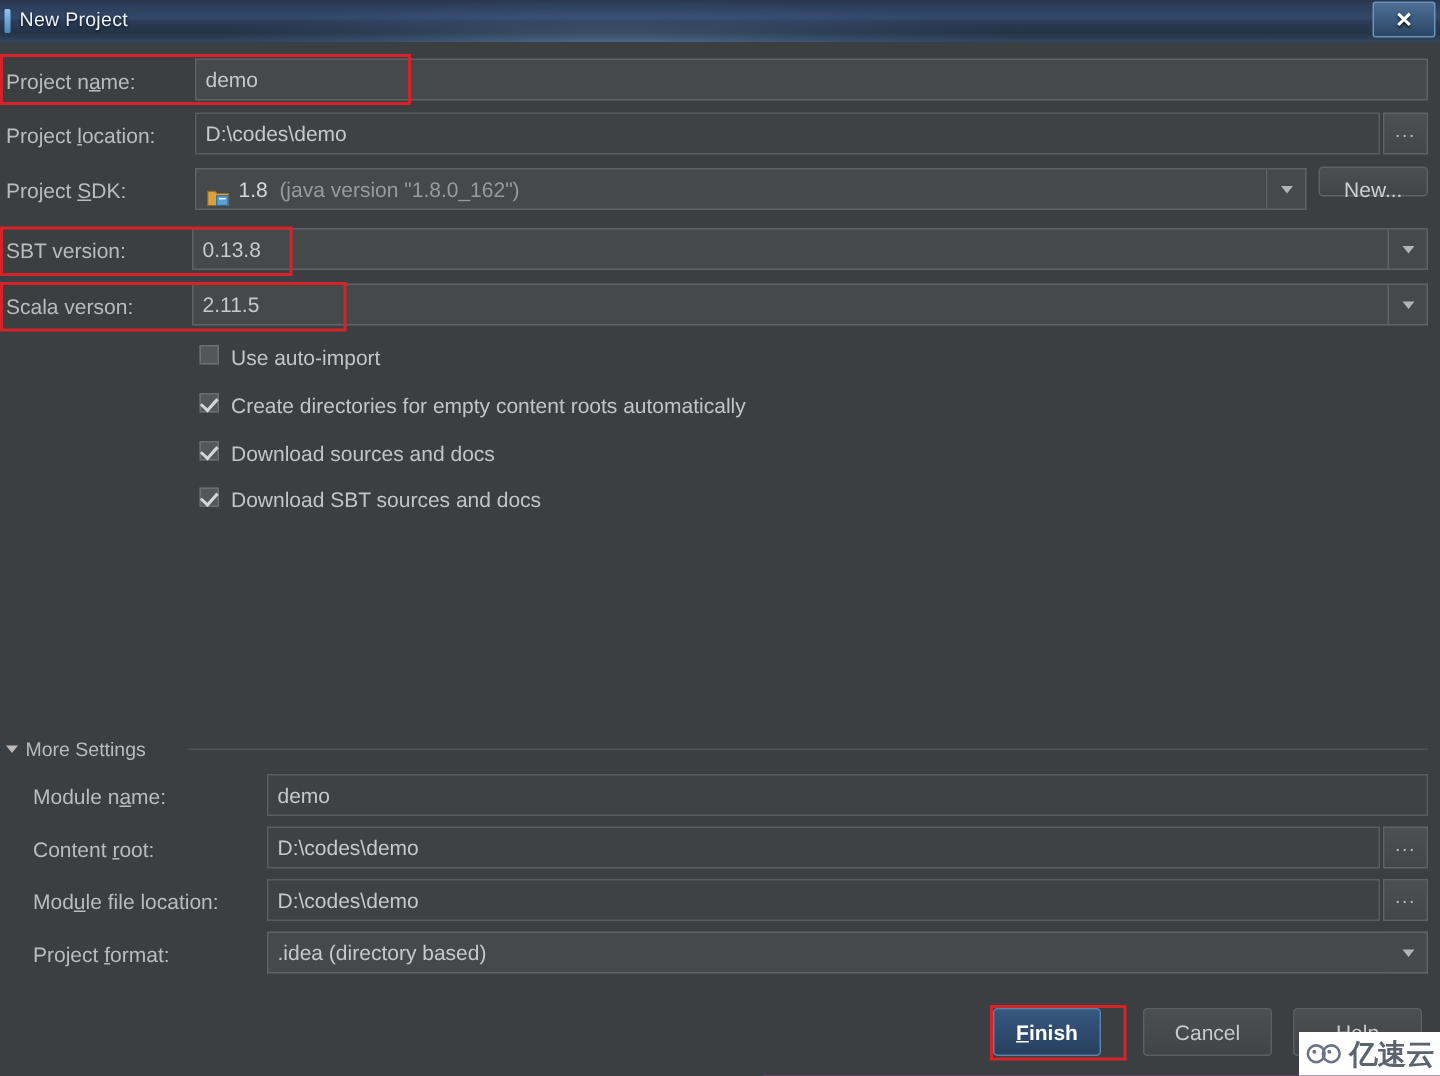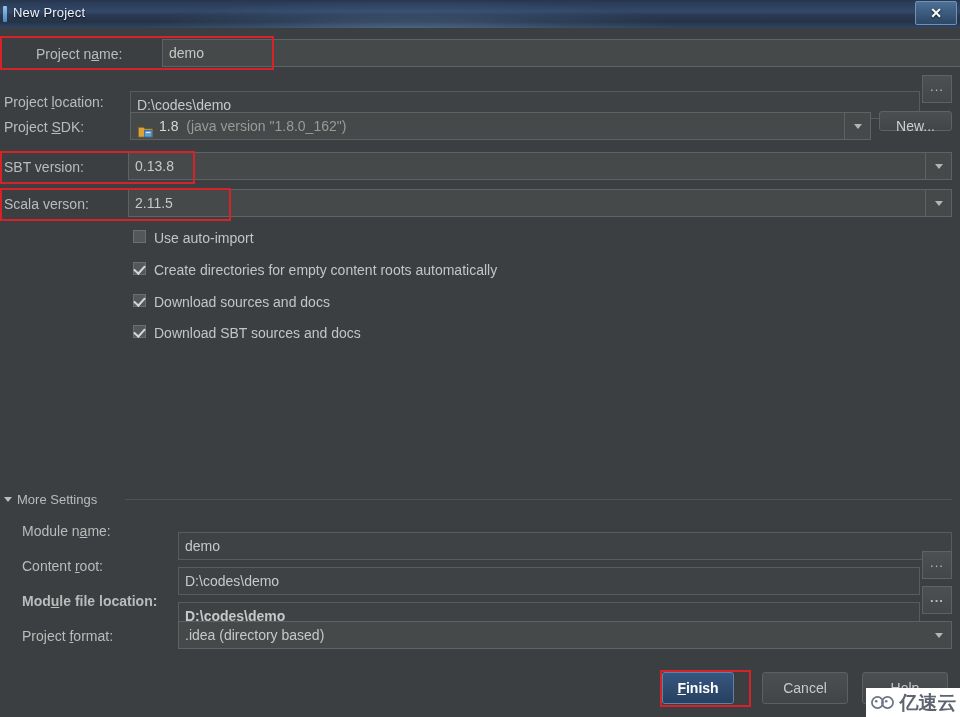--- a/index.html
+++ b/index.html
@@ -100,21 +100,20 @@
     color: #c8c8c8;
     font-size: 14px;
     line-height: 26px;
     padding: 0 6px;
     white-space: nowrap;
     overflow: hidden;
   }
   .field.flat {
     background: #3f4244;
     border-color: #585c5e;
-    margin-top: 16px;
   }
 
   .combo {
     position: absolute;
     height: 28px;
     box-sizing: border-box;
     background: #45494a;
     border: 1px solid #5e6264;
     color: #c8c8c8;
     font-size: 14px;
@@ -282,27 +281,27 @@
 <div id="app">
 
   <div class="titlebar">
     <div class="title-accent"></div>
     <div class="title-text">New Project</div>
     <div class="title-close">✕</div>
   </div>
 
   <div class="content">
 
-    <div class="row" style="left:0; top:11px; width:908px;margin-left:32px;">
+    <div class="row" style="left:0; top:11px; width:908px;">
       <div class="lbl" style="left:4px; top:0;"><span>Project n</span><span class="mn">a</span><span>me:</span></div>
       <div class="field" style="left:130px; top:0; width:822px;">demo</div>
     </div>
 
     <div class="row" style="left:0; top:47px; width:960px;">
-      <div class="lbl" style="left:4px; top:12px;"><span>Project </span><span class="mn">l</span><span>ocation:</span></div>
+      <div class="lbl" style="left:4px; top:0;"><span>Project </span><span class="mn">l</span><span>ocation:</span></div>
       <div class="field flat" style="left:130px; top:0; width:790px;">D:\codes\demo</div>
       <div class="browse" style="left:922px; top:0;">...</div>
     </div>
 
     <div class="row" style="left:0; top:84px; width:960px;">
       <div class="lbl" style="left:4px; top:0;"><span>Project </span><span class="mn">S</span><span>DK:</span></div>
       <div class="combo" style="left:130px; top:0; width:715px; padding-left:28px;">
         <span class="sdk-icon" style="left:7px; top:7px;">
           <svg width="15" height="13" viewBox="0 0 15 13">
             <path d="M0.5 2.5 L5.5 2.5 L6.8 4 L14.5 4 L14.5 12 L0.5 12 Z" fill="#d9a23a" stroke="#8f6a1e" stroke-width="0.8"></path>
@@ -361,21 +360,21 @@
       <div class="lbl" style="left:22px; top:0;"><span>Module n</span><span class="mn">a</span><span>me:</span></div>
       <div class="field flat" style="left:178px; top:0; width:774px;">demo</div>
     </div>
 
     <div class="row" style="left:0; top:523px; width:960px;">
       <div class="lbl" style="left:22px; top:0;"><span>Content </span><span class="mn">r</span><span>oot:</span></div>
       <div class="field flat" style="left:178px; top:0; width:742px;">D:\codes\demo</div>
       <div class="browse" style="left:922px; top:0;">...</div>
     </div>
 
-    <div class="row" style="left:0; top:558px; width:872px;font-weight:bold;">
+    <div class="row" style="left:0; top:558px; width:872px;">
       <div class="lbl" style="left:22px; top:0;"><span>Mod</span><span class="mn">u</span><span>le file location:</span></div>
       <div class="field flat" style="left:178px; top:0; width:742px;">D:\codes\demo</div>
       <div class="browse" style="left:922px; top:0;">...</div>
     </div>
 
     <div class="row" style="left:0; top:593px; width:960px;">
       <div class="lbl" style="left:22px; top:0;"><span>Project </span><span class="mn">f</span><span>ormat:</span></div>
       <div class="combo" style="left:178px; top:0; width:774px;">.idea (directory based)</div>
       <div class="arrowbox" style="left:926px; top:0;">
           <span class="caret"></span>

